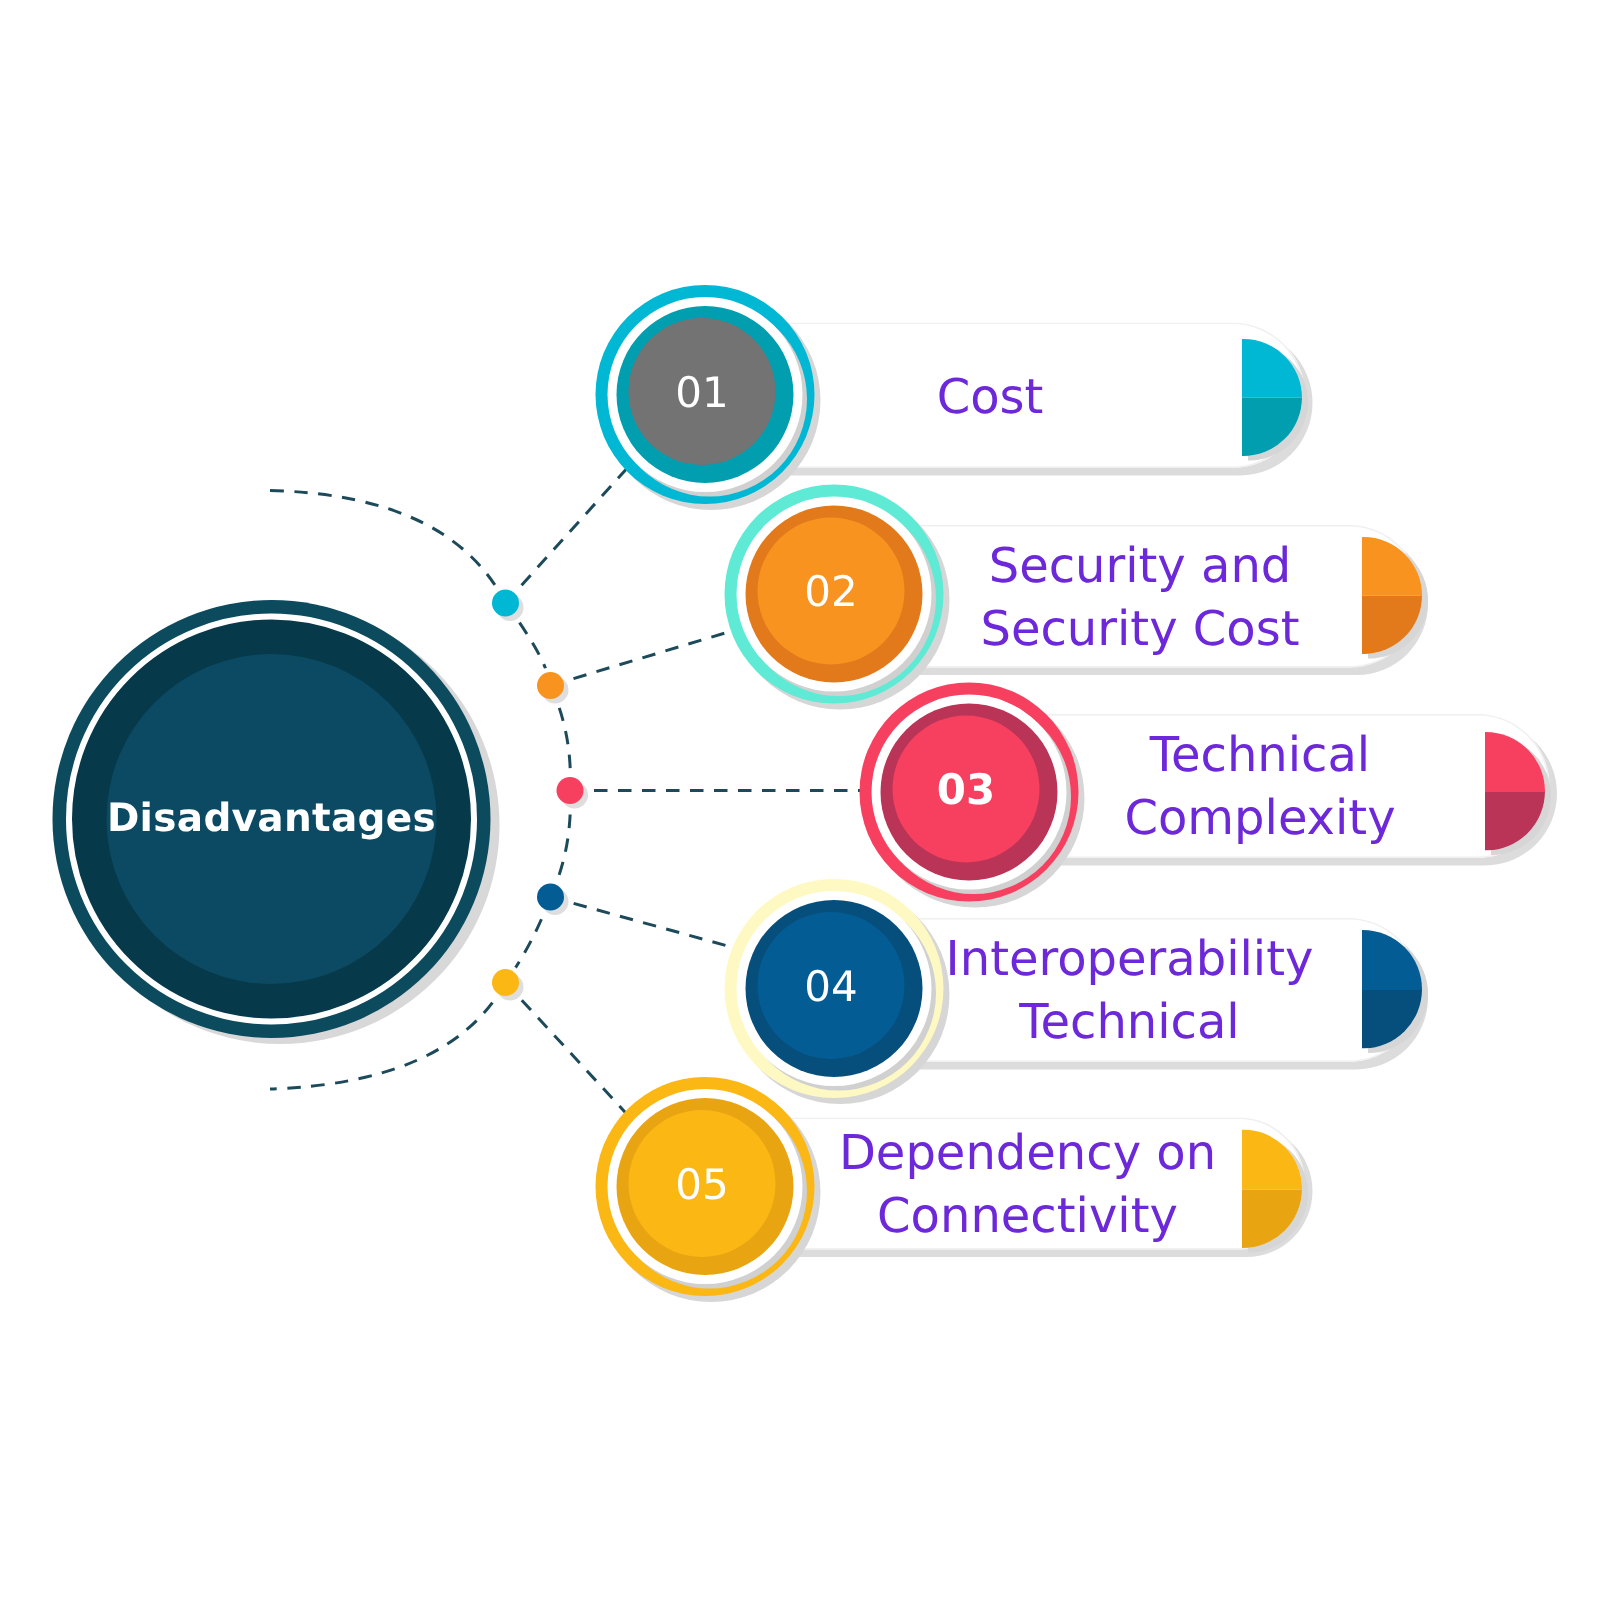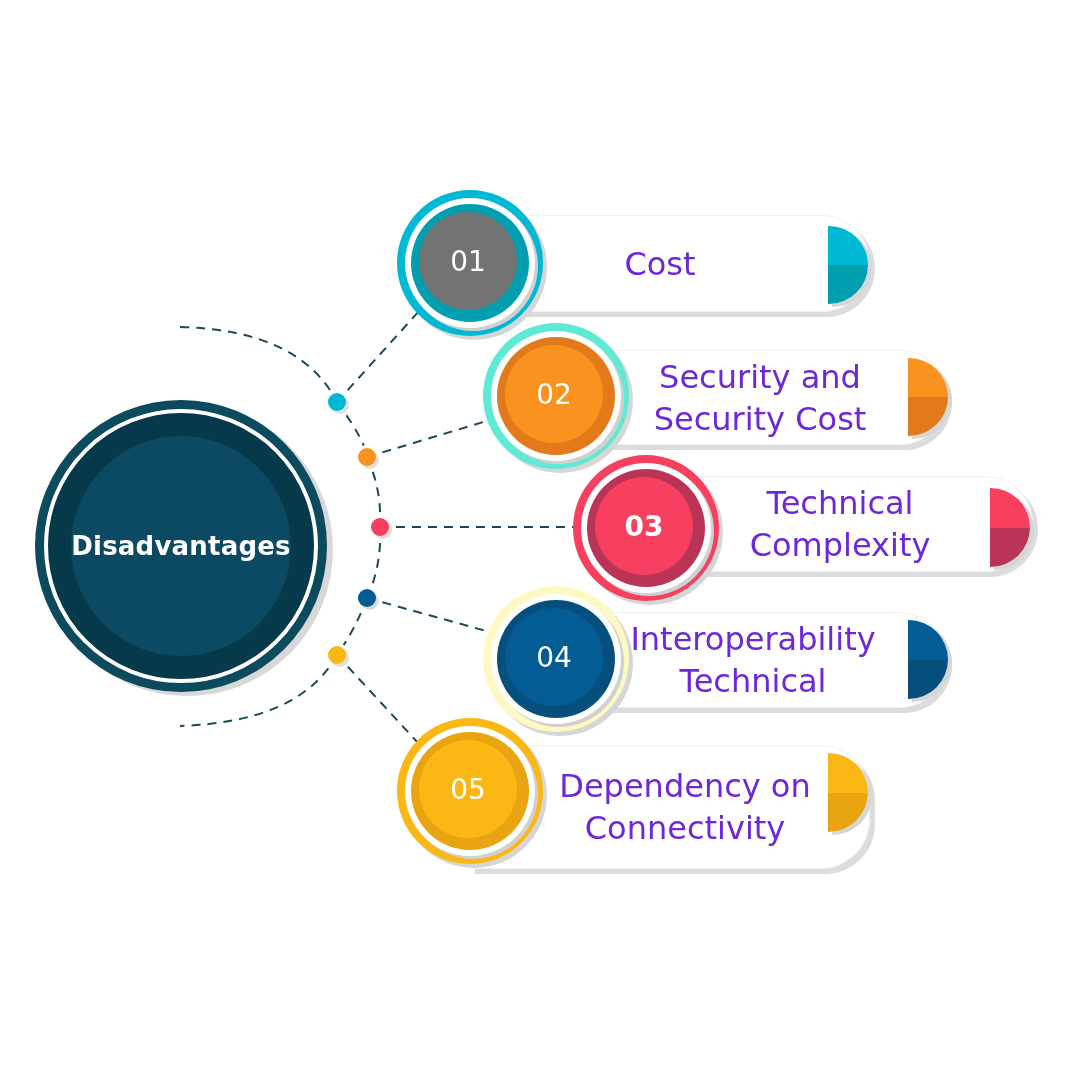--- a/index.html
+++ b/index.html
@@ -112,21 +112,21 @@
   <div class="tab" style="left:908px;top:620px;height:79px;">
     <div class="top" style="background:#045c94;"></div>
       <div class="bot" style="background:#064f7c;"></div>
   </div>
   <div class="num-circle" style="left:483px;top:586px;background:#fef9c3;">
     <div class="white-ring"></div>
     <div class="dark" style="background:#064f7c;"></div>
     <div class="light" style="background:#045c94;">04</div>
   </div>
 
-  <div class="pill" style="left:470px;top:745px;width:400px;height:124px;">
+  <div class="pill" style="left:470px;top:745px;width:400px;height:88px;">
     <div class="text" style="left:70px;width:290px;flex-direction:column;">
       <span>Dependency on</span>
       <span>Connectivity</span>
     </div>
   </div>
   <div class="tab" style="left:828px;top:753px;height:79px;">
     <div class="top" style="background:#fbb714;"></div>
       <div class="bot" style="background:#e9a412;"></div>
   </div>
   <div class="num-circle" style="left:397px;top:718px;background:#fbb714;">

